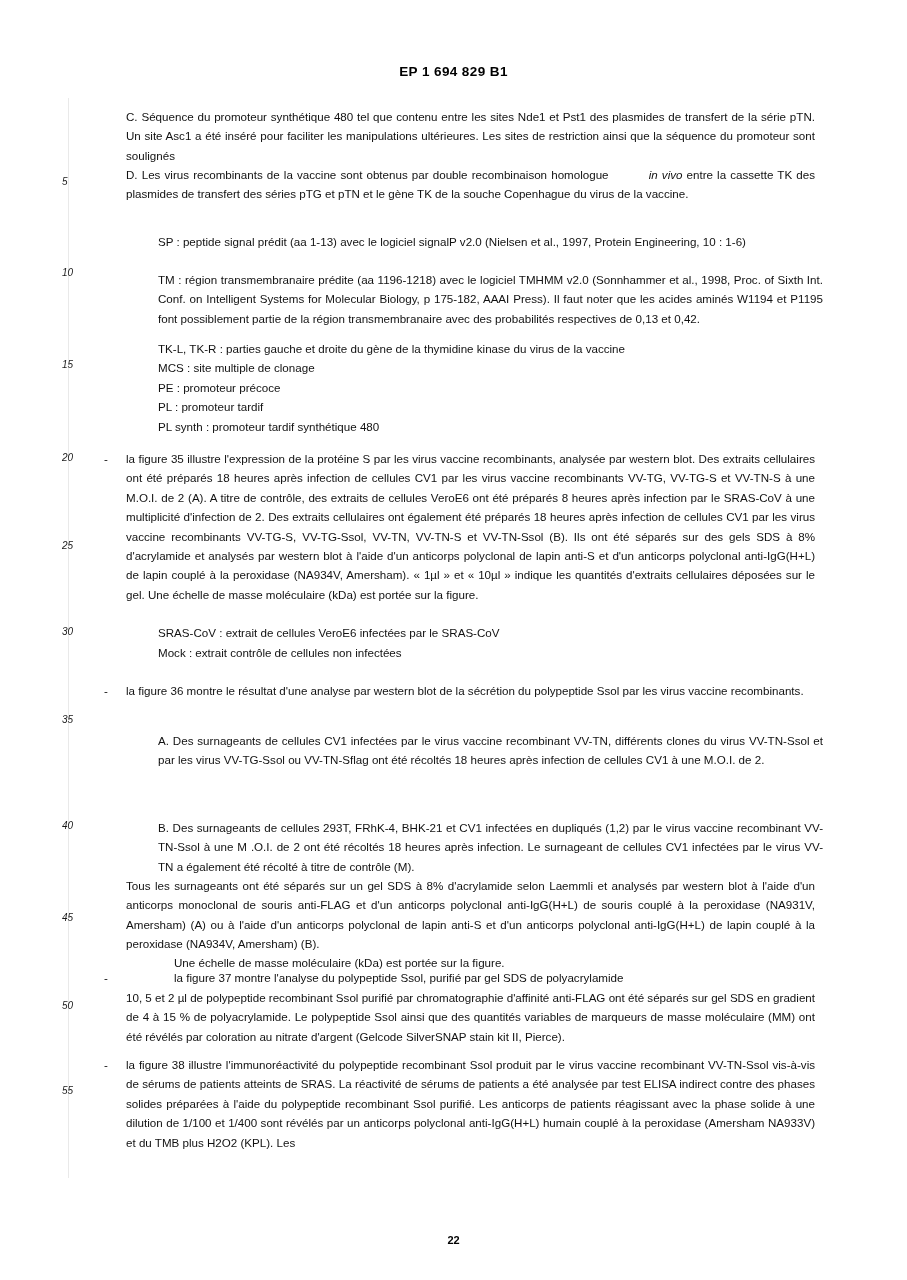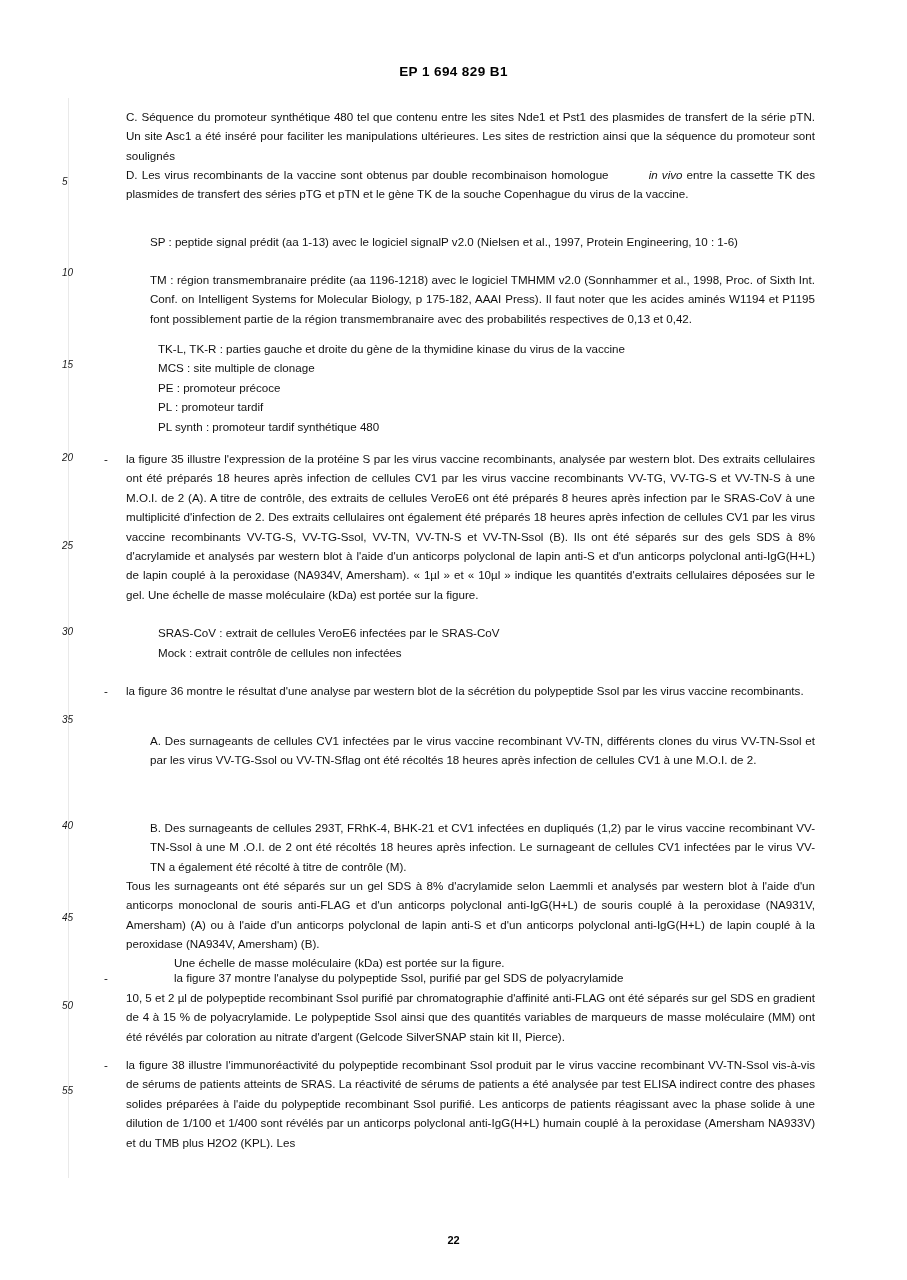--- a/index.html
+++ b/index.html
@@ -48,21 +48,21 @@
     position: absolute;
     font-size: 11.6px;
     line-height: 19.4px;
     text-align: justify;
     color: #111;
     -webkit-font-smoothing: antialiased;
   }
   
   .w-full  { left: 126px; width: 689px; }
   
-  .w-ind   { left: 150px; width: 665px; }
+  .w-ind   { left: 158px; width: 665px; }
   .w-ind2  { left: 158px; width: 665px; text-align: left; }
 
   .nowrap-left { text-align: left; margin-left: 48px; }
 
   
   .lineno {
     position: absolute;
     left: 62px;
     width: 26px;
     text-align: left;

